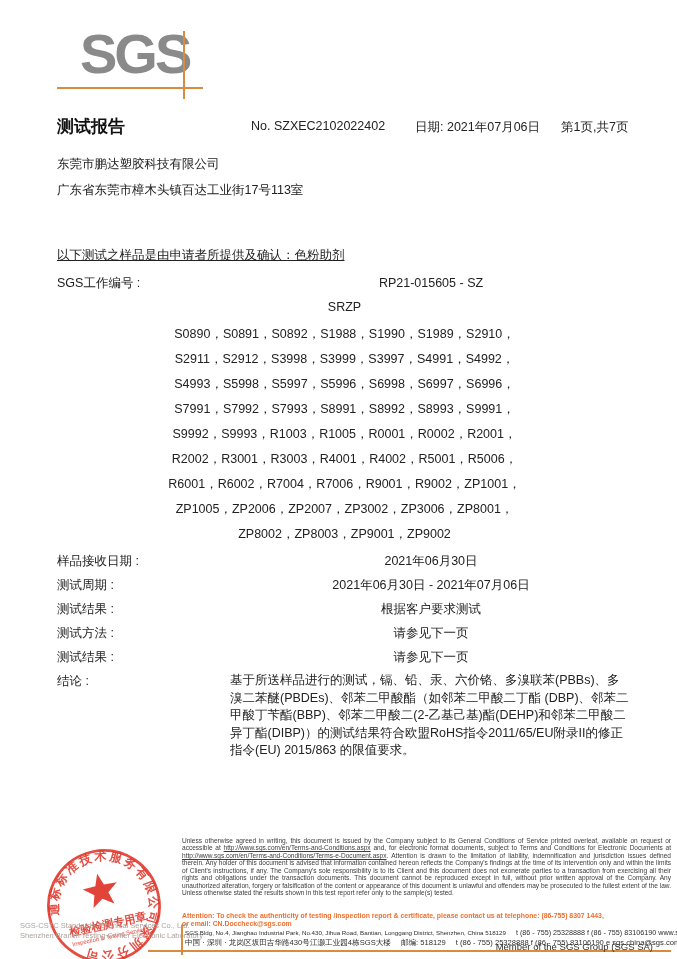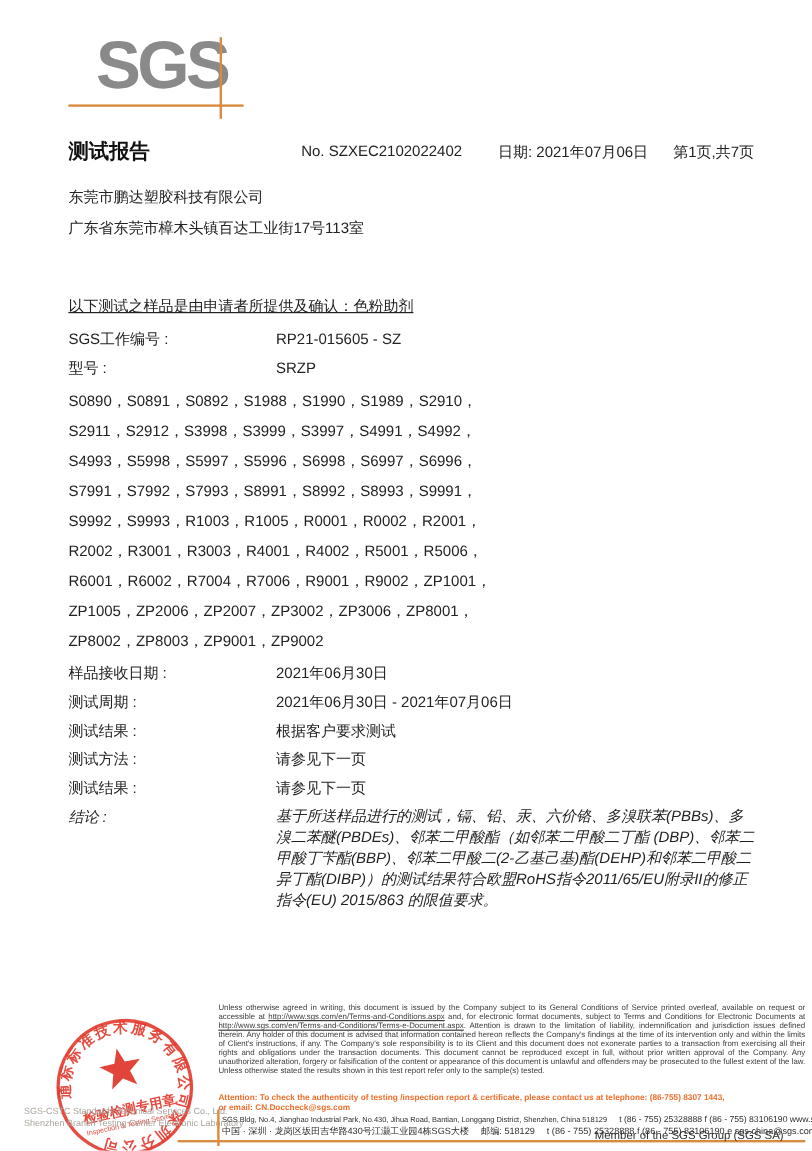--- a/index.html
+++ b/index.html
@@ -19,23 +19,23 @@
   .report-no{position:absolute;left:218px;top:119px;font-size:12.5px;color:#222;margin-left:33px;}
   .report-date{position:absolute;left:415px;top:119px;font-size:12.5px;color:#222;}
   .report-pages{position:absolute;left:561px;top:119px;font-size:12.5px;color:#222;}
   
   .applicant{position:absolute;left:57px;top:151px;font-size:12.5px;line-height:26px;color:#222;}
   
   .main{position:absolute;left:57px;top:246px;width:575px;font-size:12.5px;color:#222;}
   .intro{margin-bottom:9px;line-height:19px;text-decoration:underline;}
   .row{display:flex;margin-bottom:5px;line-height:19px;}
   .row .lbl{width:173px;flex:0 0 173px;}
-  .row .val{flex:1;}
+  .row .val{flex:1;text-align:center;}
   .refs .val div{line-height:25px;}
-  .conclusion-row{margin-top:4px;font-style:italic;}
+  .conclusion-row{margin-top:4px;}
   .conclusion-row .val{line-height:17.5px;text-align:left;width:398px;}
   
   .stamp{position:absolute;left:40px;top:842px;width:128px;height:128px;transform:rotate(-12deg);}
   .lab-lines{position:absolute;left:20px;top:921px;font-size:7.5px;line-height:9.5px;color:#aaa39c;}
   .disclaimer{
     position:absolute;left:182px;top:837px;width:489px;
     font-size:6.55px;line-height:7.45px;color:#3c3c3c;text-align:justify;
   }
   .disclaimer .lnk{text-decoration:underline;}
   .attention{
@@ -71,21 +71,20 @@
 
   <div class="main">
     <div class="intro">以下测试之样品是由申请者所提供及确认：色粉助剂</div>
 
     <div class="row">
       <div class="lbl">SGS工作编号 :</div>
       <div class="val">RP21-015605 - SZ</div>
     </div>
 
     <div class="row">
-      <div class="lbl">型号 :</div>
       <div class="val">SRZP</div>
     </div>
 
     <div class="row refs">
       <div class="val">
         <div>S0890，S0891，S0892，S1988，S1990，S1989，S2910，</div>
         <div>S2911，S2912，S3998，S3999，S3997，S4991，S4992，</div>
         <div>S4993，S5998，S5997，S5996，S6998，S6997，S6996，</div>
         <div>S7991，S7992，S7993，S8991，S8992，S8993，S9991，</div>
         <div>S9992，S9993，R1003，R1005，R0001，R0002，R2001，</div>

